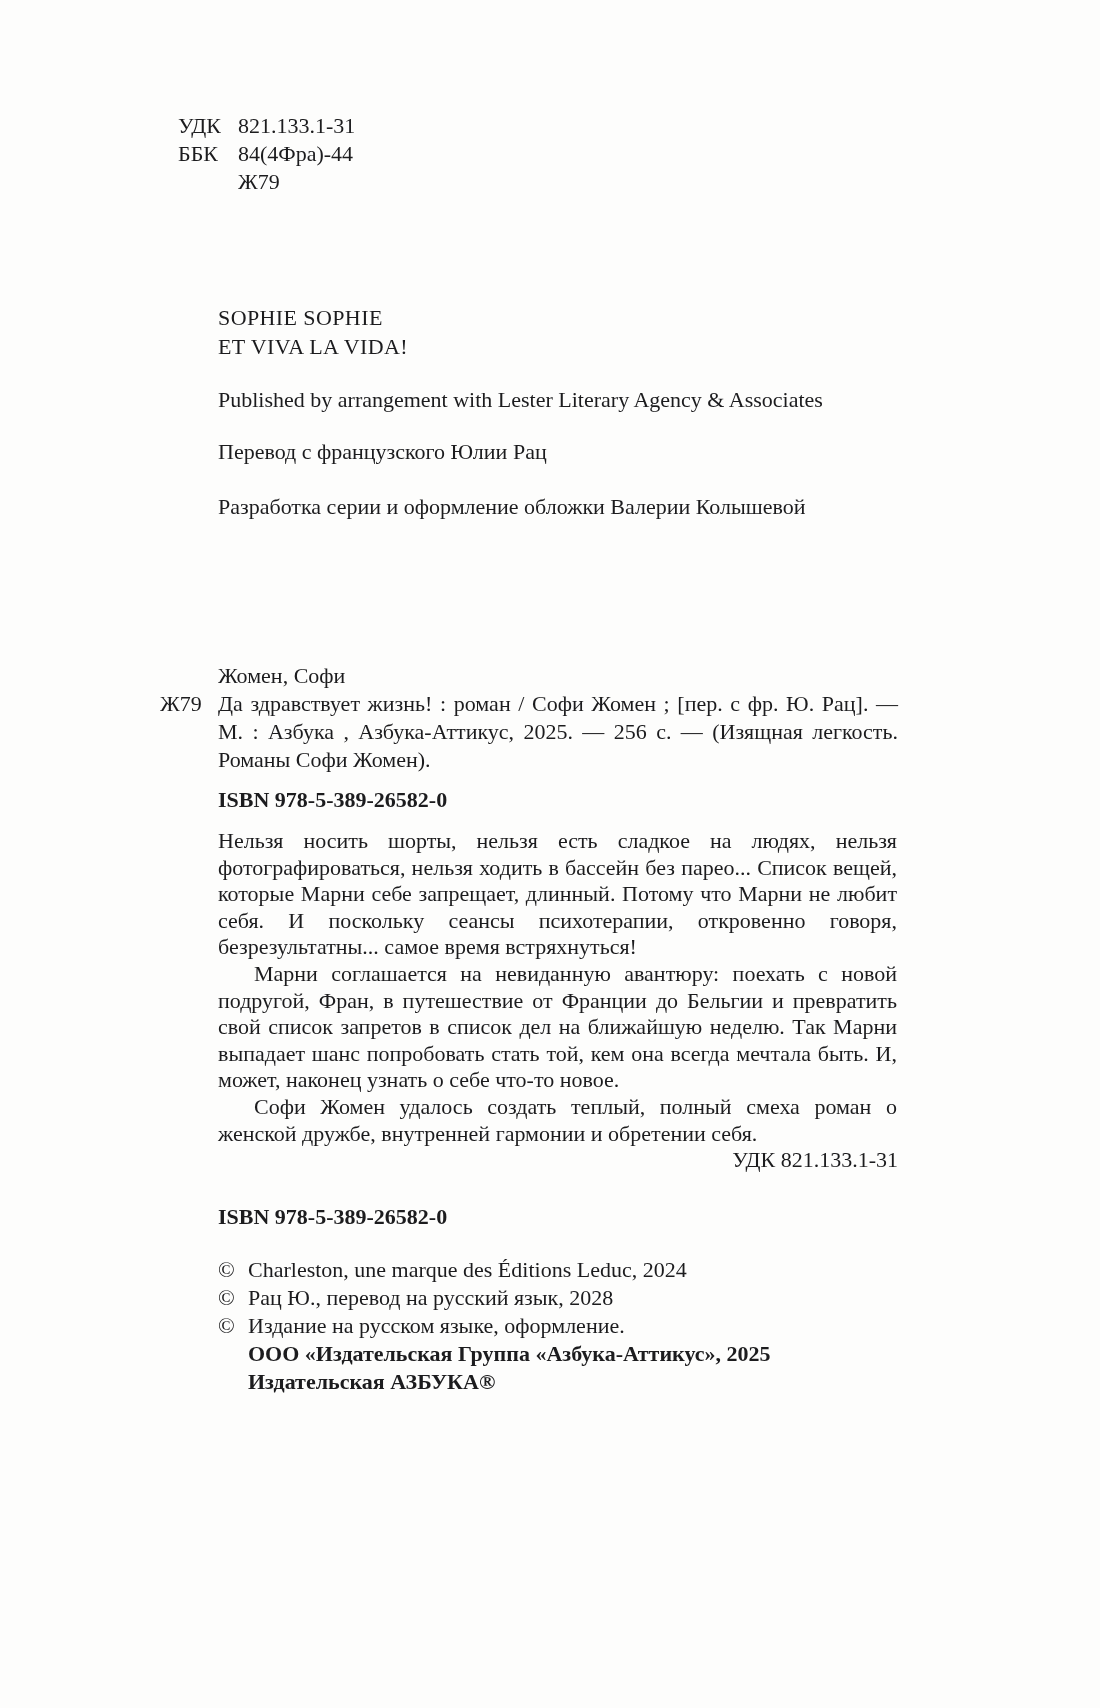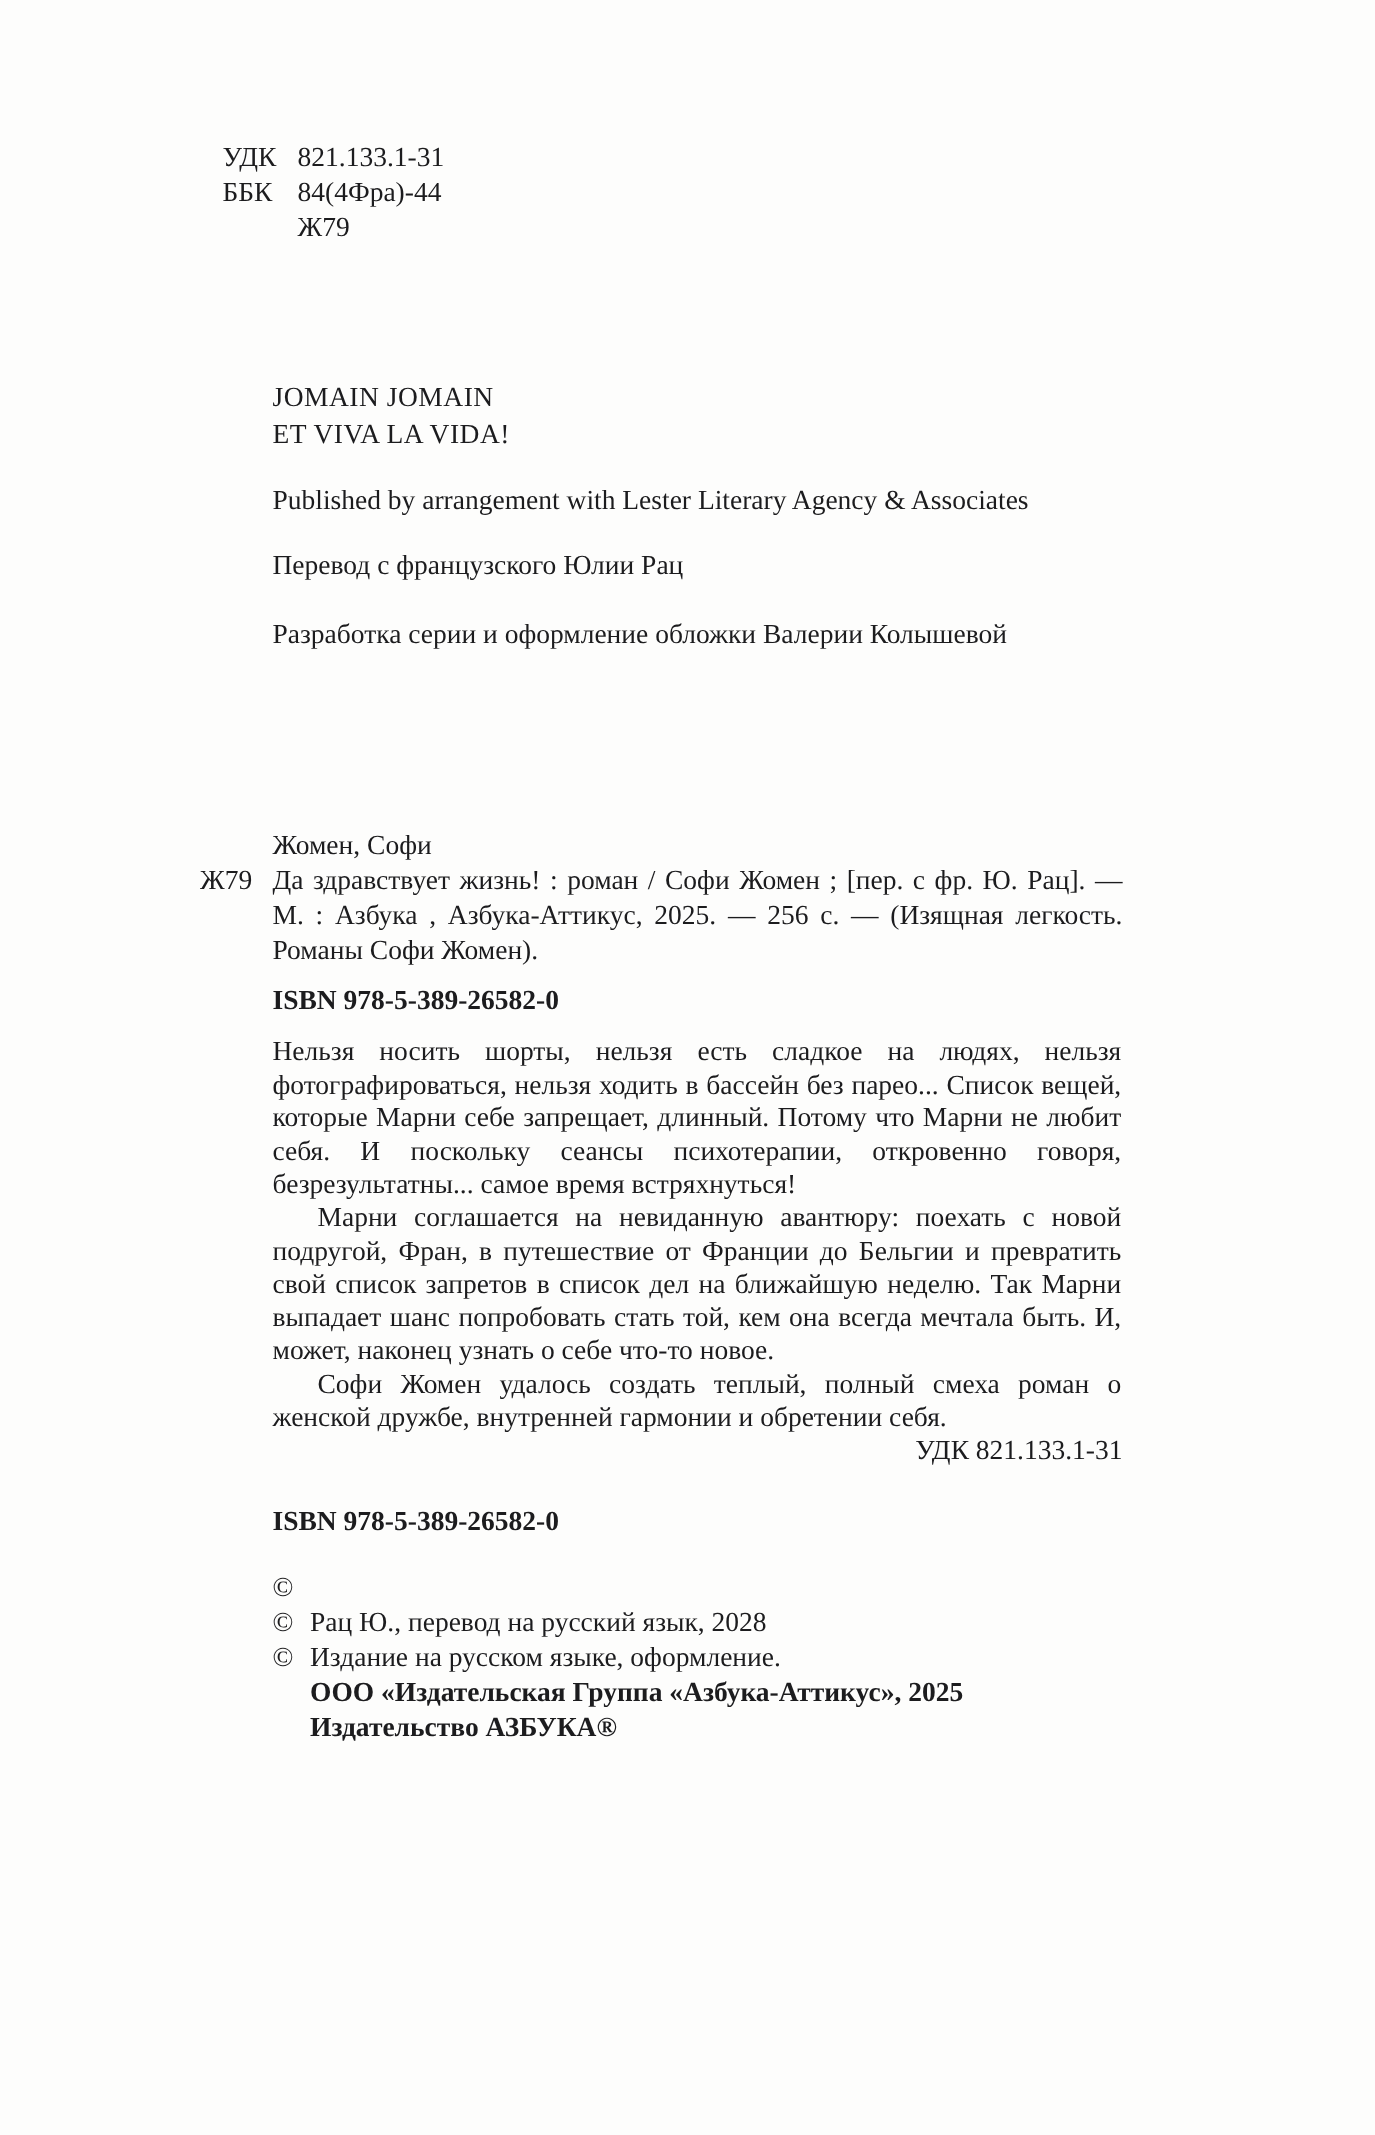--- a/index.html
+++ b/index.html
@@ -77,21 +77,21 @@
       <span class="index-value">821.133.1-31</span>
     </div>
     <div class="index-row">
       <span class="index-label">ББК</span>
       <span class="index-value">84(4Фра)-44</span>
     </div>
     <div class="index-sign">Ж79</div>
   </div>
 
   <div class="abs title-block">
-    <div>JOMAIN JOMAIN</div>
+    <div>SOPHIE SOPHIE</div>
     <div>ET VIVA LA VIDA!</div>
   </div>
 
   <div class="abs rights-line">Published by arrangement with Lester Literary Agency &amp; Associates</div>
 
   <div class="abs credit-line translation">
     <span class="credit-role">Перевод с французского</span>
     <span> </span>
     <span class="credit-name">Юлии Рац</span>
   </div>
@@ -121,26 +121,27 @@
 
   <div class="abs bottom-index">
     <div>УДК  821.133.1-31</div>
   </div>
 
   <div class="abs isbn-bottom">ISBN 978-5-389-26582-0</div>
 
   <div class="abs copyrights">
     <div class="c-row">
       <span class="c-symbol">©</span>
+      <span class="c-text">Charleston, une marque des Éditions Leduc, 2024</span>
     </div>
     <div class="c-row">
       <span class="c-symbol">©</span>
       <span class="c-text">Рац Ю., перевод на русский язык, 2028</span>
     </div>
     <div class="c-row">
       <span class="c-symbol">©</span>
       <span class="c-text">Издание на русском языке, оформление.</span>
     </div>
     <div class="c-cont">ООО «Издательская Группа «Азбука-Аттикус», 2025</div>
-    <div class="c-cont">Издательство АЗБУКА®</div>
+    <div class="c-cont">Издательская АЗБУКА®</div>
   </div>
 
 </div>
 
 </body></html>

